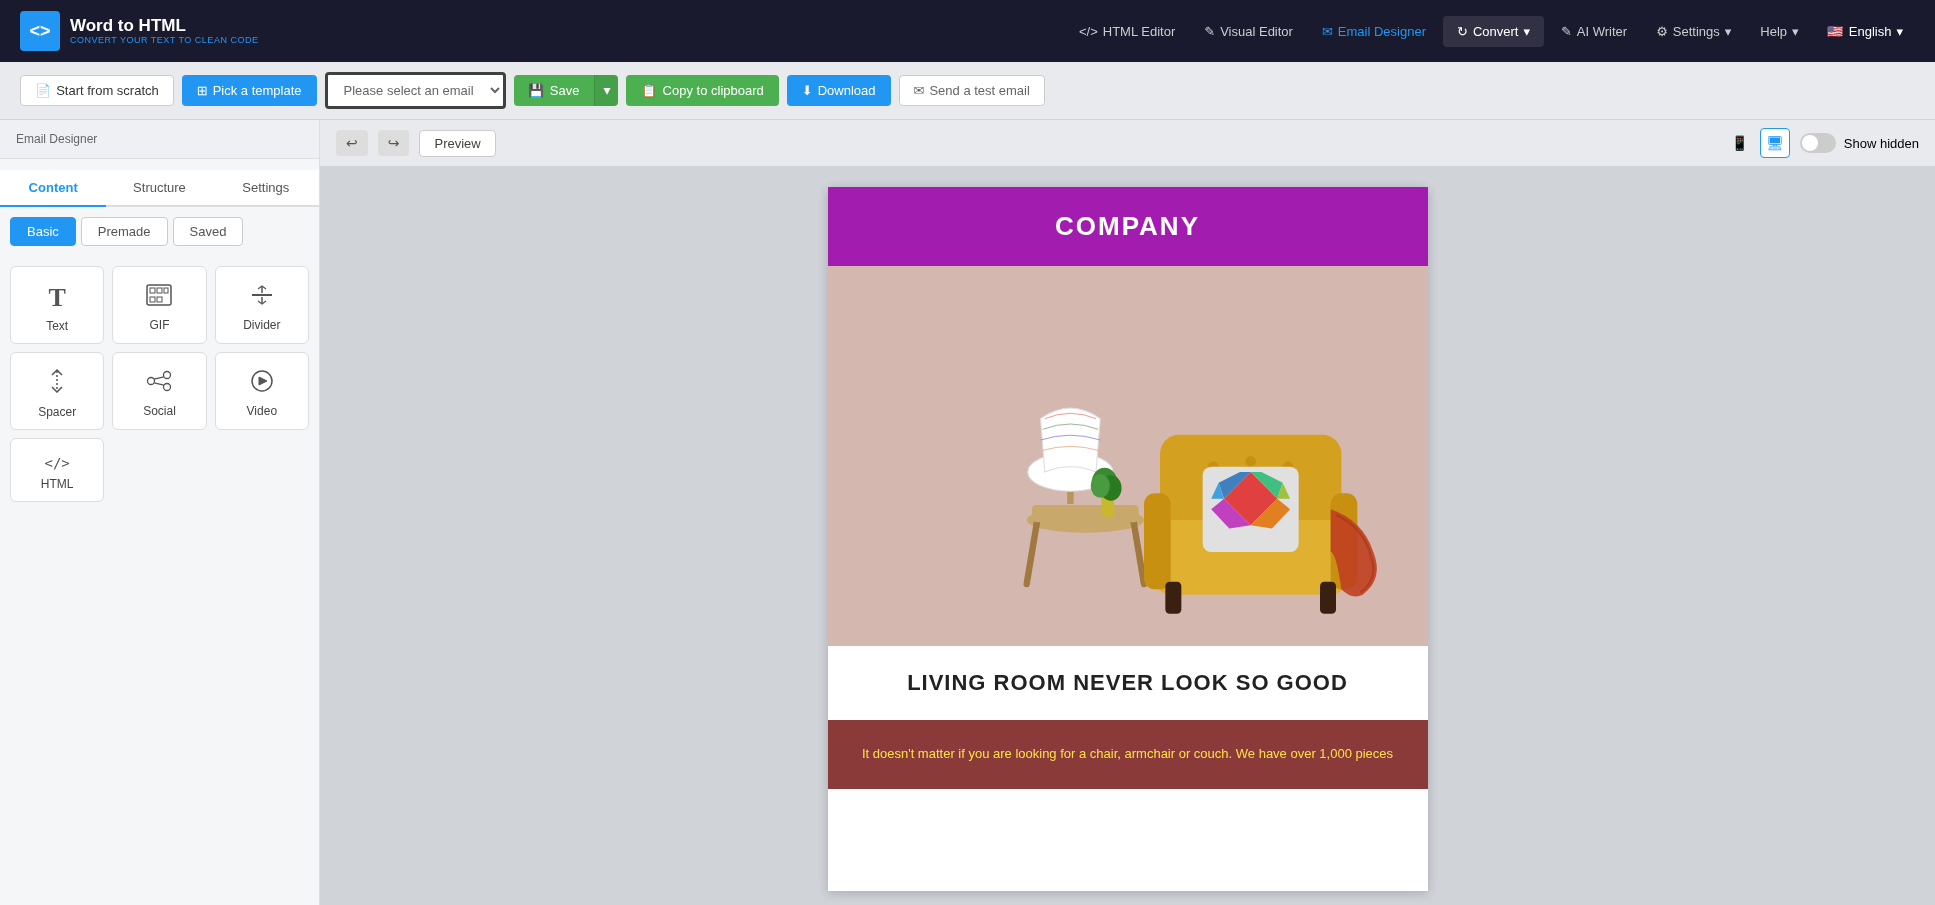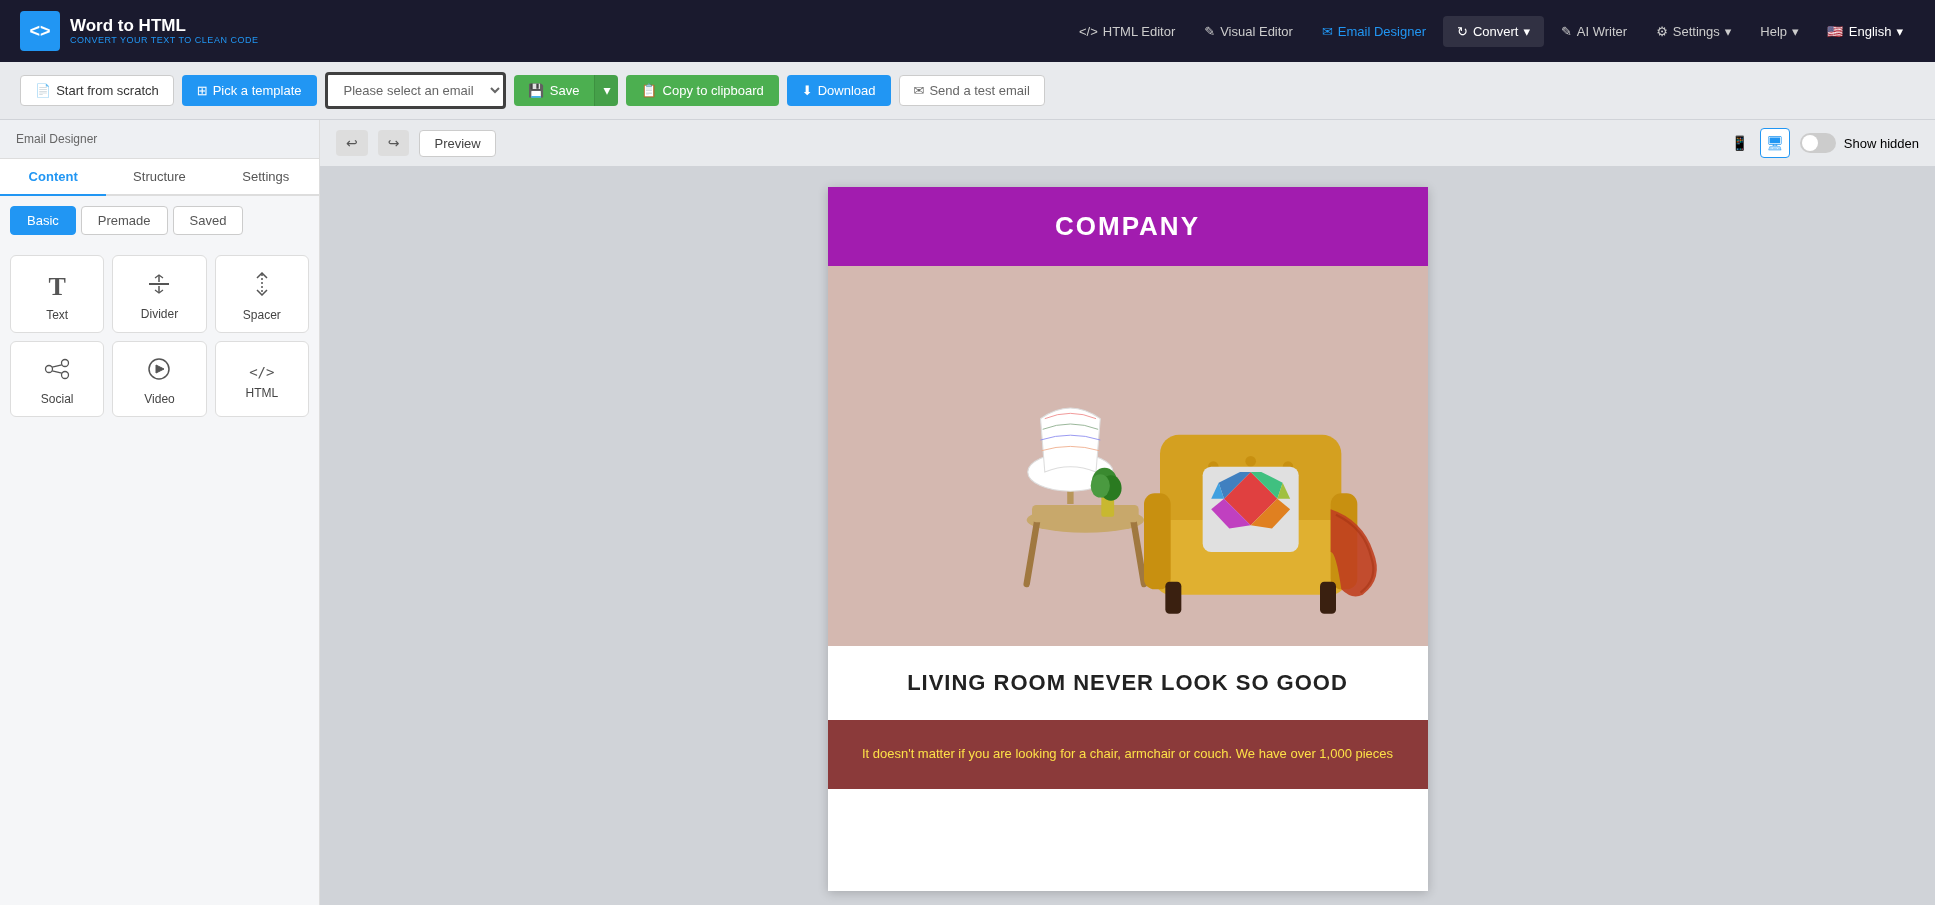--- a/index.html
+++ b/index.html
@@ -173,20 +173,21 @@
       padding: 12px 16px;
       font-size: 12px;
       color: #666;
       border-bottom: 1px solid #ddd;
       background: #eef0f3;
     }
     .sidebar-tabs {
       display: flex;
       border-bottom: 2px solid #ddd;
       background: white;
+      margin-top: 11px;
     }
     .sidebar-tab {
       flex: 1;
       text-align: center;
       padding: 10px 5px;
       cursor: pointer;
       font-size: 13px;
       color: #555;
       border-bottom: 2px solid transparent;
       margin-bottom: -2px;
@@ -505,20 +506,33 @@
       </div>
     </div>
     <div class="content-grid">
 
       <div class="content-item">
         <span class="icon" style="font-weight:bold;font-size:26px;font-family:serif;">T</span>
         <span class="label">Text</span>
       </div>
 
 
+      <div class="content-item">
+        <span class="icon">
+          <svg width="26" height="22" viewBox="0 0 26 22" fill="none">
+            <rect x="1" y="1" width="24" height="20" rx="2" stroke="#555" stroke-width="1.5" fill="none"></rect>
+            <rect x="4" y="4" width="5" height="5" stroke="#555" stroke-width="1" fill="none"></rect>
+            <rect x="11" y="4" width="5" height="5" stroke="#555" stroke-width="1" fill="none"></rect>
+            <rect x="18" y="4" width="4" height="5" stroke="#555" stroke-width="1" fill="none"></rect>
+            <rect x="4" y="13" width="5" height="5" stroke="#555" stroke-width="1" fill="none"></rect>
+            <rect x="11" y="13" width="5" height="5" stroke="#555" stroke-width="1" fill="none"></rect>
+          </svg>
+        </span>
+        <span class="label">GIF</span>
+      </div>
 
 
       <div class="content-item">
         <span class="icon">
           <svg width="26" height="22" viewBox="0 0 26 22">
             <line x1="3" y1="11" x2="23" y2="11" stroke="#555" stroke-width="2"></line>
             <line x1="13" y1="3" x2="13" y2="9" stroke="#555" stroke-width="1.5" marker-end="url(#a)"></line>
             <line x1="13" y1="13" x2="13" y2="19" stroke="#555" stroke-width="1.5"></line>
             <polyline points="9,5 13,2 17,5" stroke="#555" stroke-width="1.2" fill="none"></polyline>
             <polyline points="9,17 13,20 17,17" stroke="#555" stroke-width="1.2" fill="none"></polyline>

